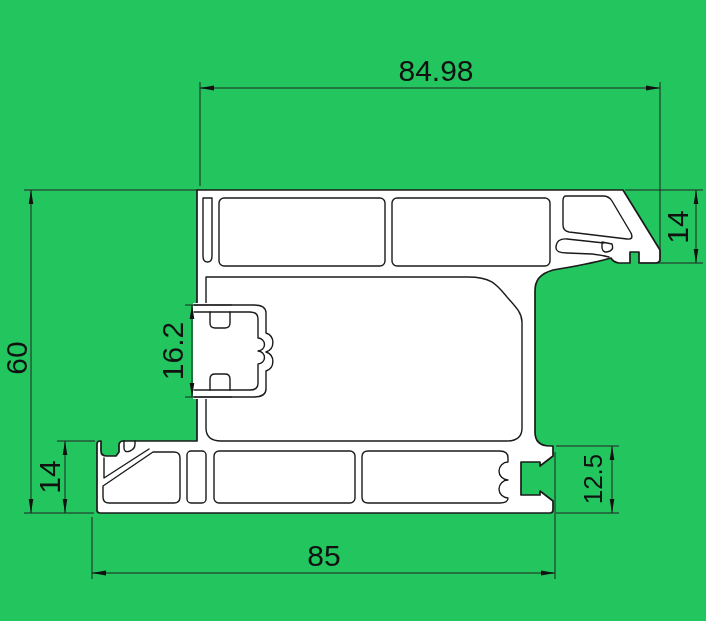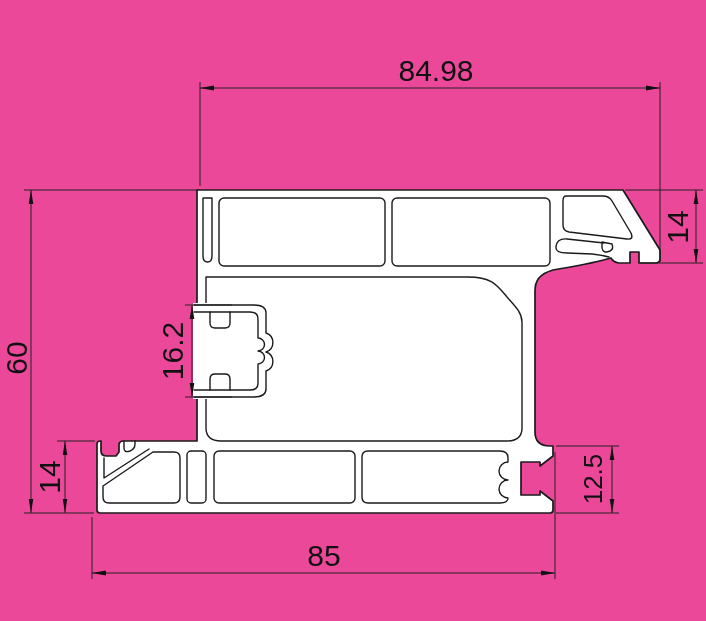--- a/index.html
+++ b/index.html
@@ -8,21 +8,21 @@
     background: #ffffff;
     width: 706px;
     height: 621px;
     overflow: hidden;
     font-family: "Liberation Sans", sans-serif;
   }
   .canvas {
     position: relative;
     width: 706px;
     height: 621px;
-    background: #ec4899;
+    background: #22c55e;
   }
   svg { display: block; }
 
   
   .outline {
     fill: #ffffff;
     stroke: #1b1b1b;
     stroke-width: 1.7;
     stroke-linejoin: round;
     stroke-linecap: round;

